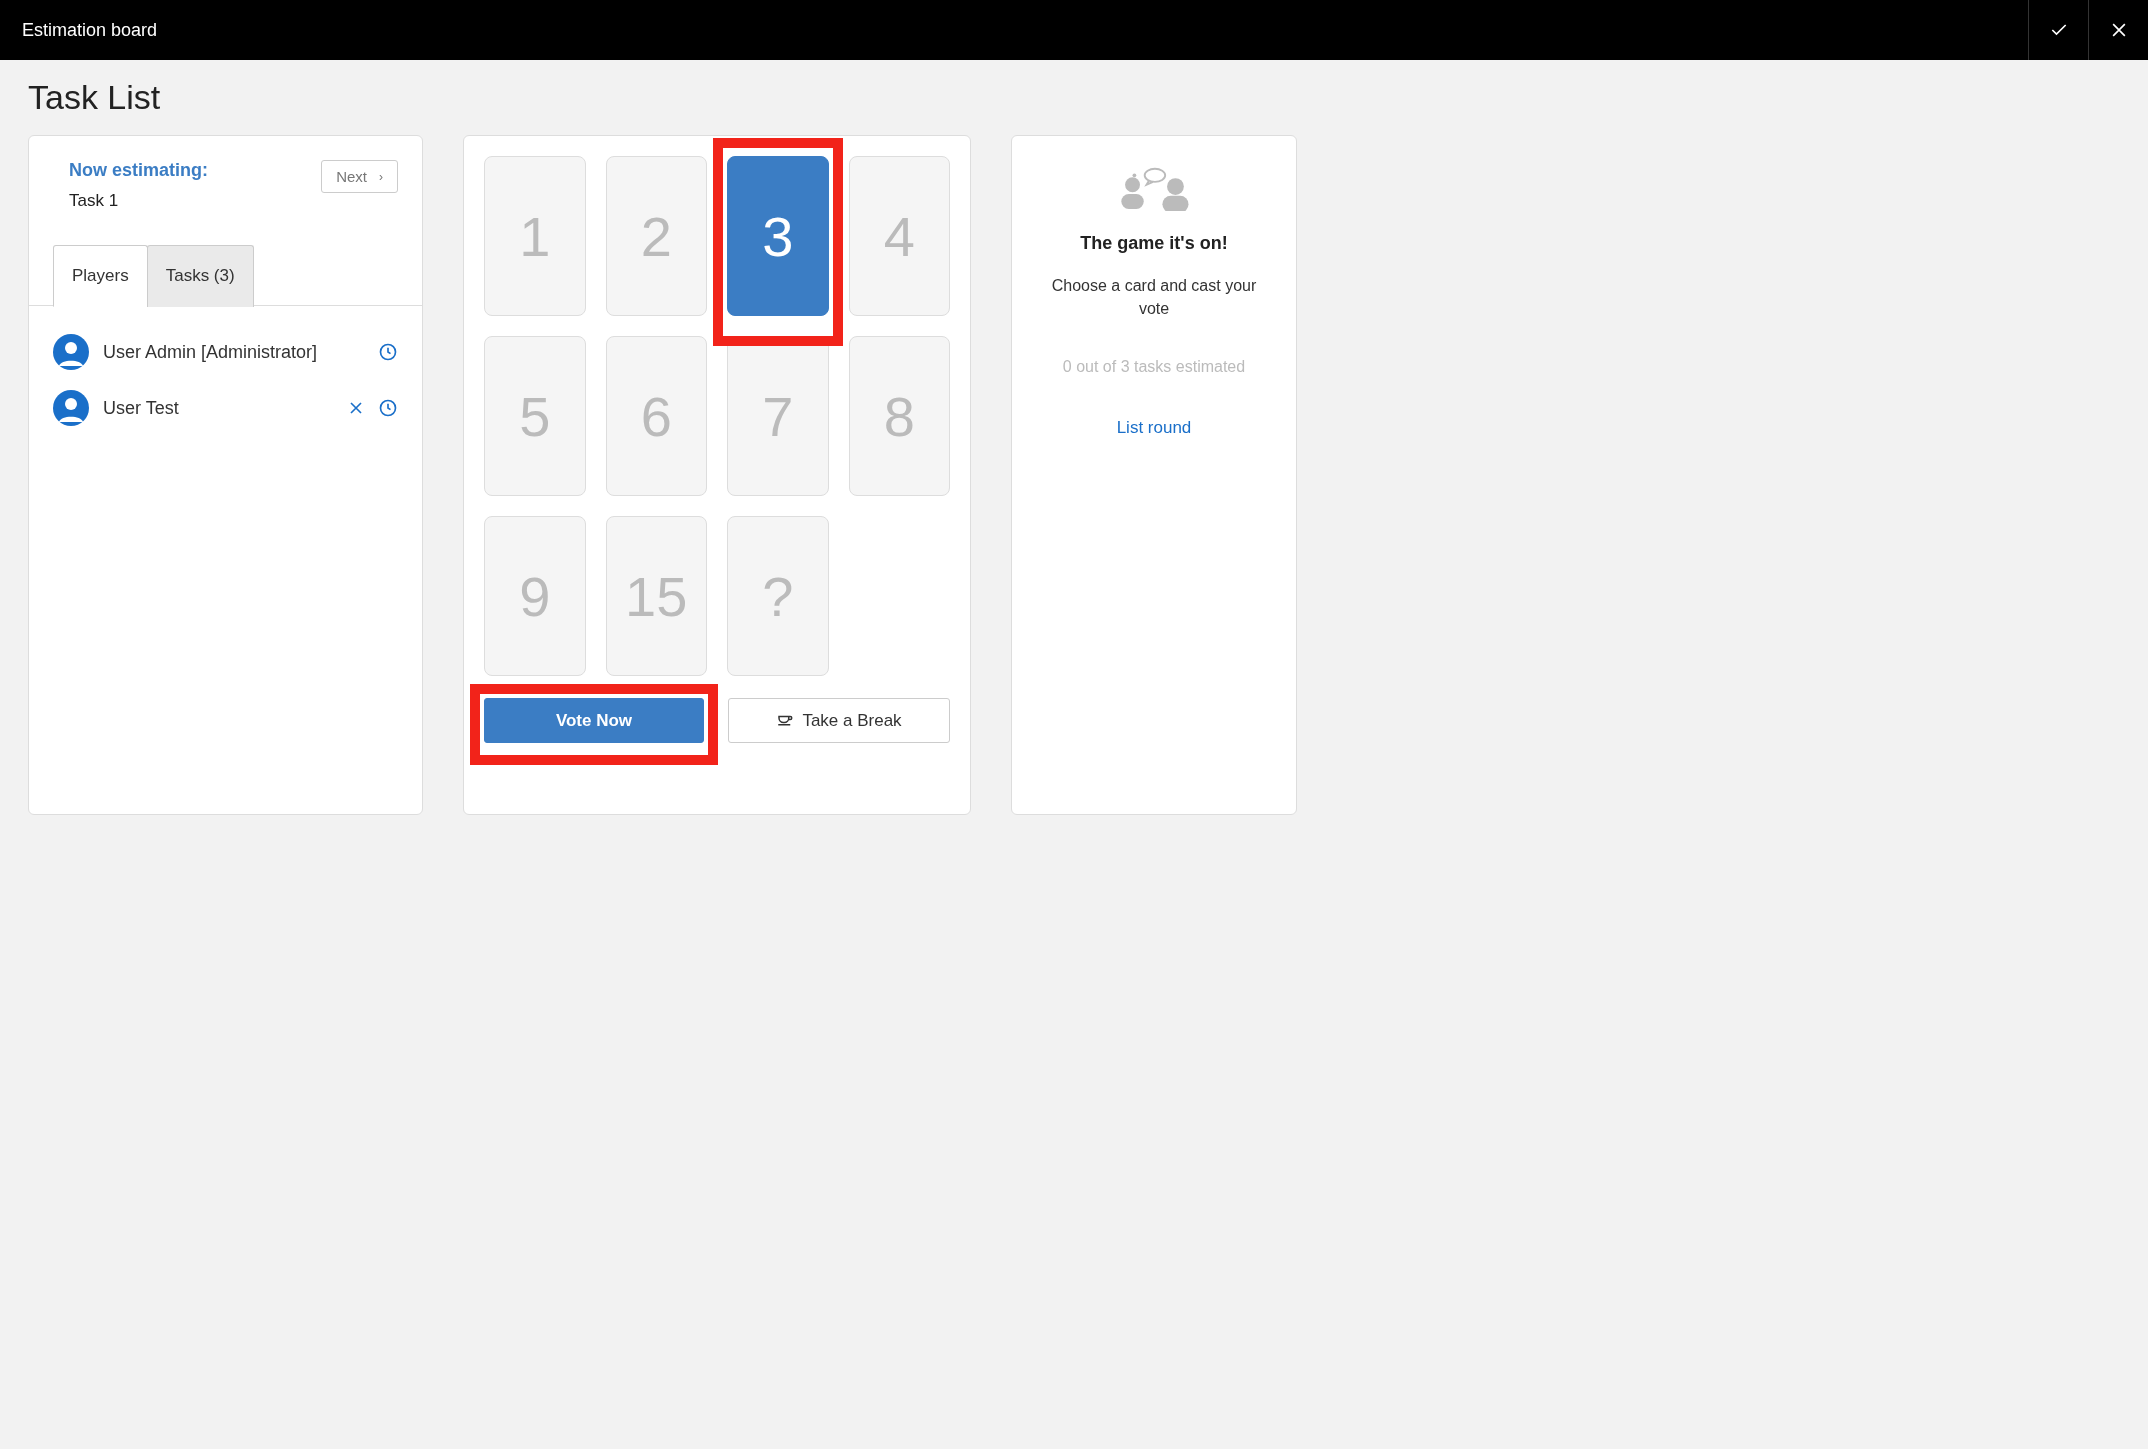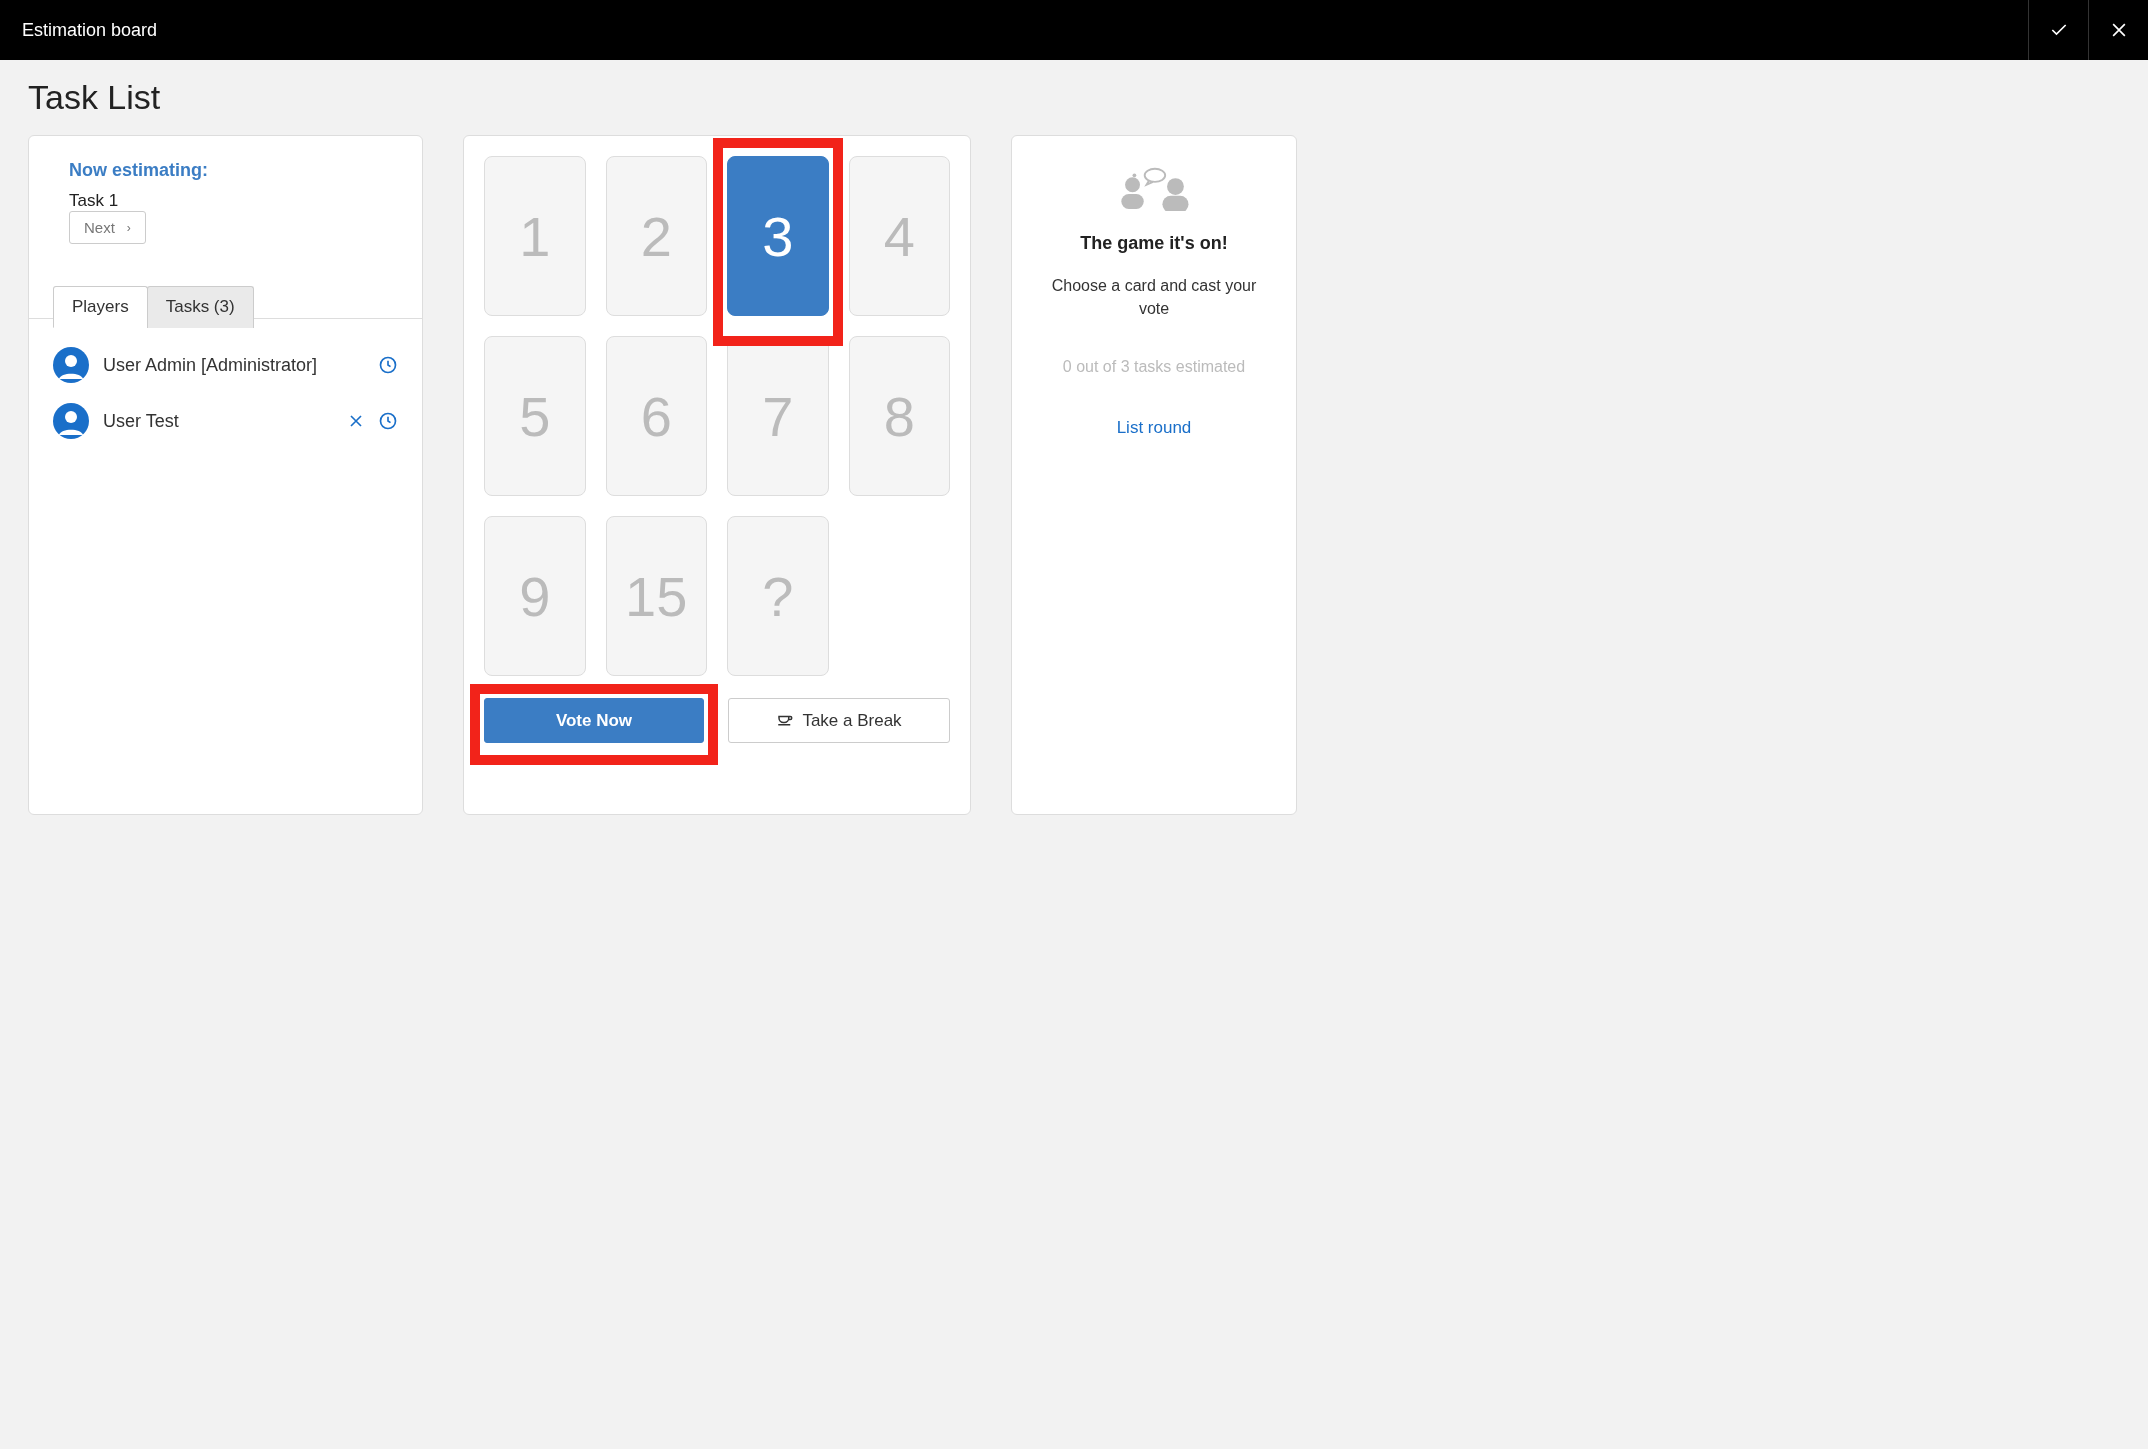--- a/index.html
+++ b/index.html
@@ -60,23 +60,23 @@
       background: #fff;
       border: 1px solid #ddd;
       border-radius: 6px;
     }
     .left-panel {
       width: 395px;
       min-height: 680px;
     }
     .estimating-row {
       display: flex;
+      justify-content: space-between;
       align-items: flex-start;
       padding: 24px 24px 12px 40px;
-      flex-direction: column;
     }
     .now-label {
       color: #3b7dc4;
       font-weight: 600;
       font-size: 18px;
       margin-bottom: 10px;
     }
     .task-name {
       font-size: 17px;
       color: #222;
@@ -96,30 +96,30 @@
     .next-btn .chev { font-size: 12px; }
 
     
     .tabs {
       display: flex;
       padding-left: 24px;
       border-bottom: 1px solid #ddd;
       margin-top: 20px;
     }
     .tab {
-      padding: 10px 18px;
+      padding: 20px 18px;
       font-size: 17px;
       color: #333;
       background: #eaeaea;
       border: 1px solid #ccc;
       border-bottom: none;
       margin-right: -1px;
       cursor: pointer;
       position: relative;
-      top: 10px;
+      top: 2px;
       border-top-left-radius: 3px;
       border-top-right-radius: 3px;
     }
     .tab.active {
       background: #fff;
       border-bottom: 1px solid #fff;
     }
 
     
     .players {

